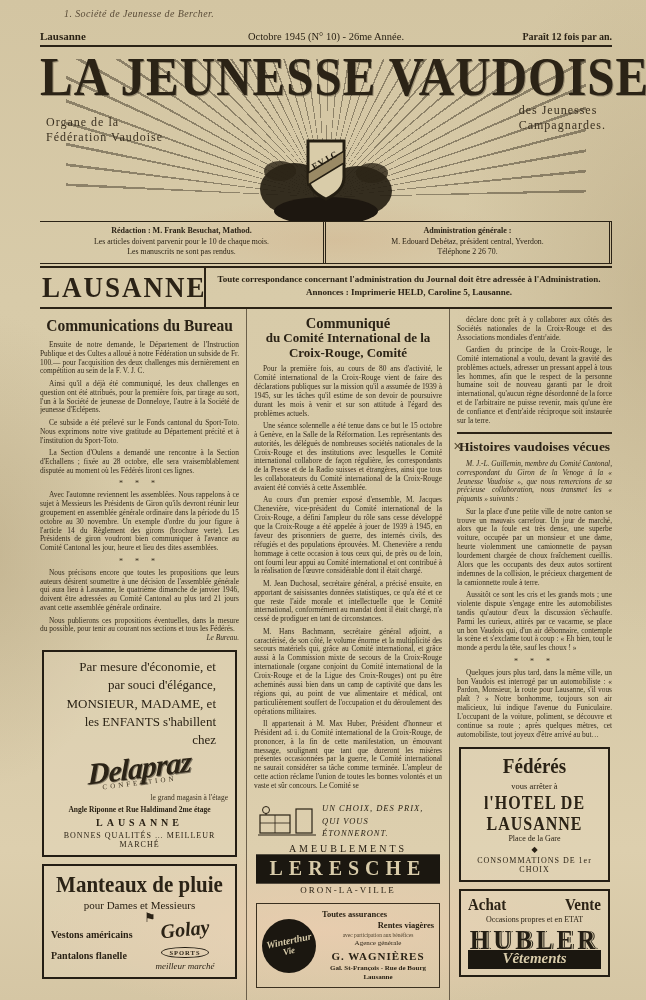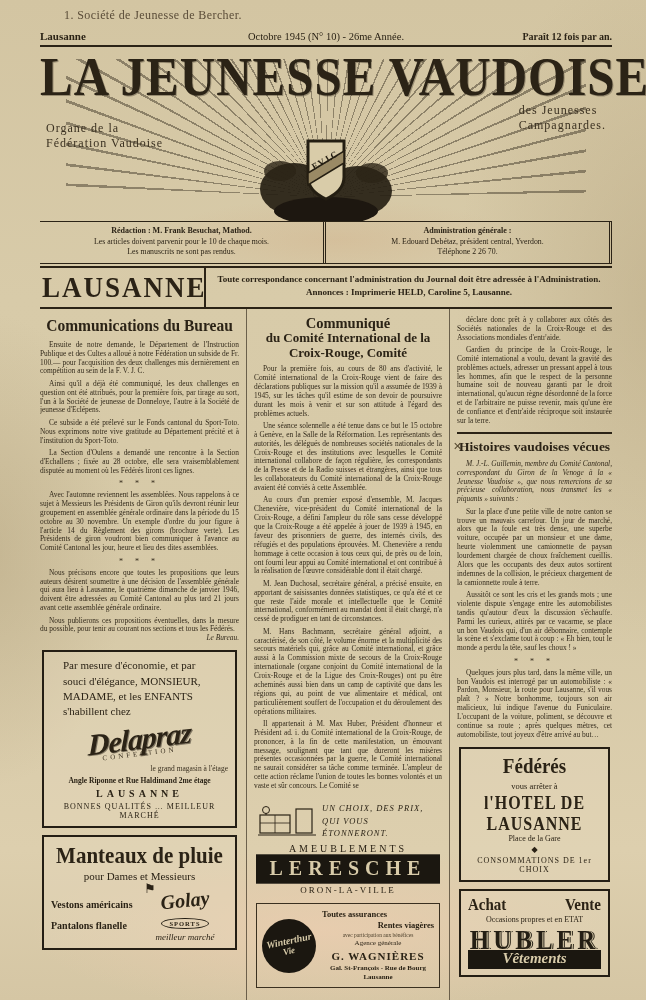--- a/index.html
+++ b/index.html
@@ -13,42 +13,42 @@
     position:relative;width:646px;height:1000px;overflow:hidden;
     background:
       radial-gradient(ellipse 420px 120px at 50% 93%, rgba(236,205,176,.75), rgba(236,205,176,0) 70%),
       radial-gradient(ellipse 300px 500px at 103% 30%, rgba(176,158,120,.45), rgba(176,158,120,0) 70%),
       radial-gradient(ellipse 200px 340px at -2% 55%, rgba(170,152,115,.4), rgba(170,152,115,0) 70%),
       radial-gradient(ellipse 260px 60px at 52% 24%, rgba(205,160,120,.25), rgba(205,160,120,0) 70%),
       linear-gradient(180deg,#d3c5a2 0%,#d8cba9 30%,#d6c9a7 60%,#ddcfae 85%,#d5c6a4 100%);
   }
   .inner{position:relative;padding:8px 34px 0 40px;}
 
-  .hand-note{font-size:12px;color:#5a4c38;letter-spacing:.4px;padding-left:24px;height:22px;}
+  .hand-note{font-size:10px;color:#5a4c38;font-style:italic;letter-spacing:.4px;padding-left:24px;height:22px;}
 
   .dateline{display:flex;align-items:baseline;border-bottom:2px solid #2b2316;padding-bottom:3px;margin-bottom:2px;}
   .dateline .place{font-weight:bold;font-size:11px;width:150px;}
   .dateline .issue{flex:1;text-align:center;font-size:10.5px;}
   .dateline .freq{width:150px;text-align:right;font-weight:bold;font-size:10px;}
 
   .masthead{position:relative;text-align:center;}
   .mast-title{
     font-size:49px;font-weight:bold;letter-spacing:1px;line-height:1.02;
     transform:scaleY(1.12);transform-origin:top center;white-space:nowrap;
     text-shadow:1px 1px 0 rgba(43,35,22,.35);
     position:relative;z-index:2;
   }
   .emblem{position:relative;height:128px;z-index:1;margin-top:-6px;}
   .rays{
     position:absolute;left:50%;top:-34px;width:520px;height:138px;transform:translateX(-50%);
     background:repeating-conic-gradient(from 268deg at 50% 100%, rgba(43,35,22,.5) 0deg .6deg, rgba(43,35,22,0) .6deg 4.4deg);
     opacity:.85;
   }
   .emblem svg{position:absolute;left:50%;top:18px;transform:translateX(-50%);}
-  .mast-sub-left{position:absolute;left:6px;top:72px;text-align:left;font-size:12px;letter-spacing:1px;color:#3a3020;z-index:2;}
+  .mast-sub-left{position:absolute;left:6px;top:66px;text-align:left;font-size:12px;letter-spacing:1px;color:#3a3020;z-index:2;}
   .mast-sub-right{position:absolute;right:6px;top:54px;text-align:left;font-size:12px;letter-spacing:1px;color:#3a3020;z-index:2;}
 
   .infobar{display:flex;border-top:1px solid #2b2316;border-bottom:1px solid #2b2316;font-size:7.8px;text-align:center;line-height:1.35;}
   .infobar .ib{padding:4px 4px 5px;flex:1;}
   .infobar .ib.mid{border-left:3px double #2b2316;border-right:3px double #2b2316;}
   .infobar b{font-size:8px;}
 
   .corr{display:flex;align-items:stretch;border-top:2px solid #2b2316;border-bottom:2px solid #2b2316;margin-top:2px;}
   .corr .city{width:162px;display:flex;align-items:center;justify-content:flex-start;font-weight:bold;font-size:27px;letter-spacing:2px;padding:4px 0 4px 2px;transform:scaleY(1.08);}
   .corr .msg{flex:1;border-left:2px solid #2b2316;padding:5px 4px;font-weight:bold;font-size:9px;text-align:center;line-height:1.5;}
@@ -69,21 +69,21 @@
   p.body{font-size:7.4px;line-height:1.2;text-align:justify;margin:0 0 3.5px;text-indent:9px;color:#332a1b;}
   p.body.first{margin-top:1px;}
   .sep{text-align:center;font-size:8px;letter-spacing:5px;margin:3px 0;color:#332a1b;}
   .sig{display:block;text-align:right;font-style:italic;}
   p.intro{font-style:italic;}
   .rule{border-top:2px solid #2b2316;margin:6px 0 0;}
 
   .adbox{border:2px solid #241e14;margin:7px 2px 0 2px;padding:6px 7px;text-align:center;background:rgba(235,225,198,.25);}
 
   
-  .ad-intro{font-size:11px;text-align:left;line-height:1.4;margin:0 12px 2px;}
+  .ad-intro{font-size:13px;text-align:right;line-height:1.4;margin:0 12px 2px;}
   .script-logo{font-style:italic;font-weight:bold;font-size:30px;transform:rotate(-7deg) skewX(-8deg);letter-spacing:-1px;margin:2px 0 0;text-shadow:1px 1px 0 rgba(36,30,20,.5);}
   .script-sub{font-size:7px;letter-spacing:3px;margin-top:-6px;transform:rotate(-7deg);color:#3a3020;}
   .ad-small-r{text-align:right;font-size:7.5px;margin-top:6px;color:#3a3020;}
   .ad-bold-c{font-size:7.5px;font-weight:bold;margin-top:3px;}
   .ad-city{font-size:10px;font-weight:bold;letter-spacing:4px;margin-top:3px;}
   .ad-qual{font-size:8px;letter-spacing:1px;margin-top:3px;}
 
   
   .h-manteaux{font-size:21px;font-weight:bold;margin:1px 0 1px;transform:scaleY(1.05);}
   .manteaux-sub{font-size:11px;margin-bottom:7px;}

